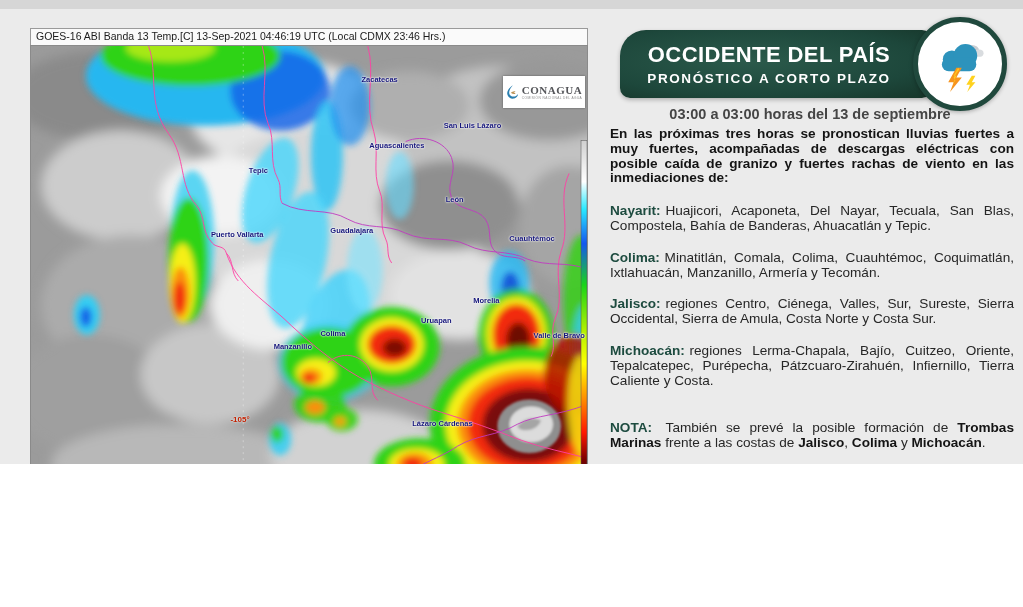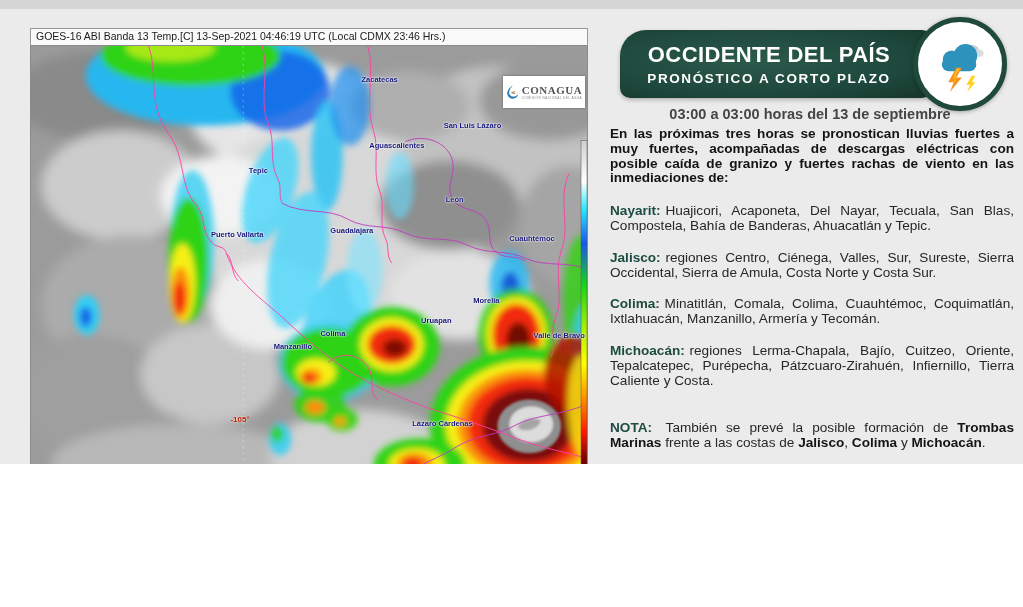--- a/index.html
+++ b/index.html
@@ -241,22 +241,22 @@
       <polygon points="30,36 25,45 28,45 24,54 27,50 25,47 31,38" fill="#ffd21e" opacity=".85"></polygon>
       <polygon points="45,45 39,55 43,55 40,63 49,52 45,52 49,45" fill="#ffd21e"></polygon>
     </svg>
   </div>
 
   <div class="abs time-heading">03:00 a 03:00 horas del 13 de septiembre</div>
 
   <div class="abs content">
     <p class="intro">En las próximas tres horas se pronostican lluvias fuertes a muy fuertes, acompañadas de descargas eléctricas con posible caída de granizo y fuertes rachas de viento en las inmediaciones de:</p>
     <p class="sec"><b class="state">Nayarit:</b><span>Huajicori, Acaponeta, Del Nayar, Tecuala, San Blas, Compostela, Bahía de Banderas, Ahuacatlán y Tepic.</span></p>
+    <p class="sec"><b class="state">Colima:</b><span>Minatitlán, Comala, Colima, Cuauhtémoc, Coquimatlán, Ixtlahuacán, Manzanillo, Armería y Tecomán.</span></p>
     <p class="sec"><b class="state">Jalisco:</b><span>regiones Centro, Ciénega, Valles, Sur, Sureste, Sierra Occidental, Sierra de Amula, Costa Norte y Costa Sur.</span></p>
-    <p class="sec"><b class="state">Colima:</b><span>Minatitlán, Comala, Colima, Cuauhtémoc, Coquimatlán, Ixtlahuacán, Manzanillo, Armería y Tecomán.</span></p>
     <p class="sec"><b class="state">Michoacán:</b><span>regiones Lerma-Chapala, Bajío, Cuitzeo, Oriente, Tepalcatepec, Purépecha, Pátzcuaro-Zirahuén, Infiernillo, Tierra Caliente y Costa.</span></p>
     <p class="note"><b class="state">NOTA:</b><span> También se prevé la posible formación de </span><span class="nb">Trombas Marinas</span><span> frente a las costas de </span><span class="nb">Jalisco</span><span>, </span><span class="nb">Colima</span><span> y </span><span class="nb">Michoacán</span><span>.</span></p>
   </div>
 
   <div class="abs footer">
     <svg width="54" height="54" viewBox="0 0 54 54">
       <circle cx="27" cy="27" r="25.5" fill="none" stroke="#a58a53" stroke-width="1" stroke-dasharray="1.6 1.3"></circle>
       <circle cx="27" cy="27" r="21" fill="none" stroke="#a58a53" stroke-width=".8"></circle>
       <path d="M14 26 Q20 16 27 19 Q34 16 40 26 Q34 23 30 25 L33 33 Q27 38 21 33 L24 25 Q20 23 14 26 Z" fill="#a58a53" opacity=".9"></path>
       <circle cx="27" cy="17.5" r="2.2" fill="#a58a53"></circle>

